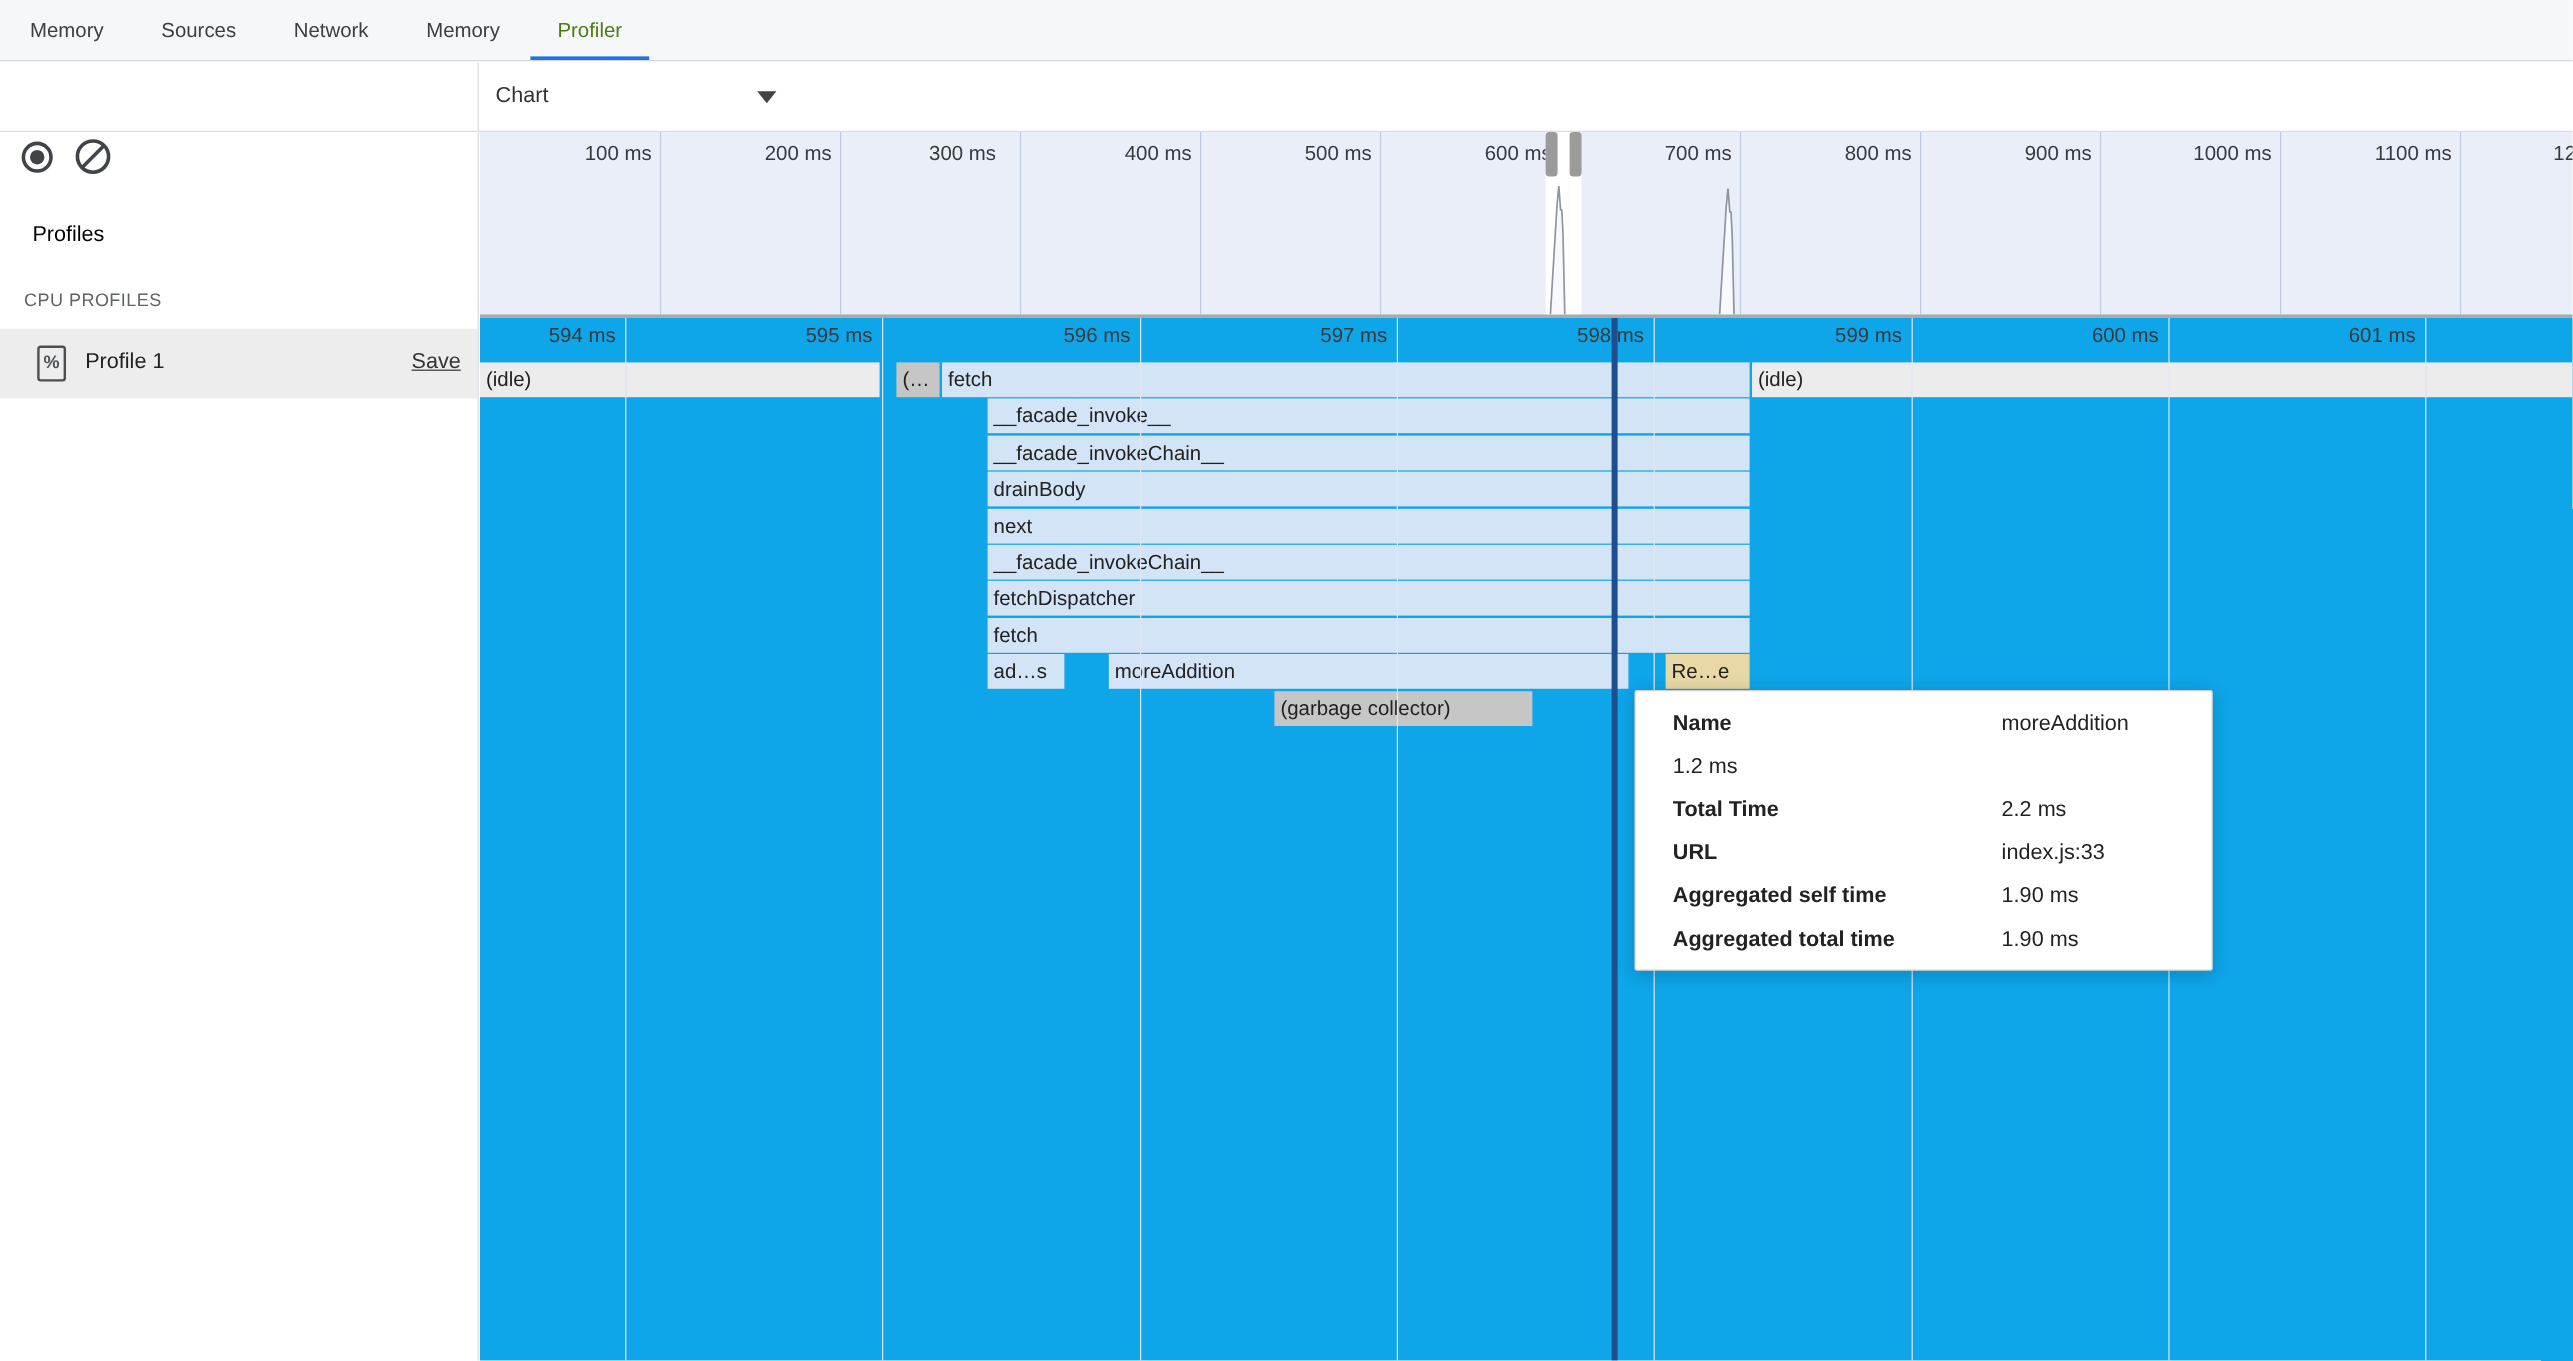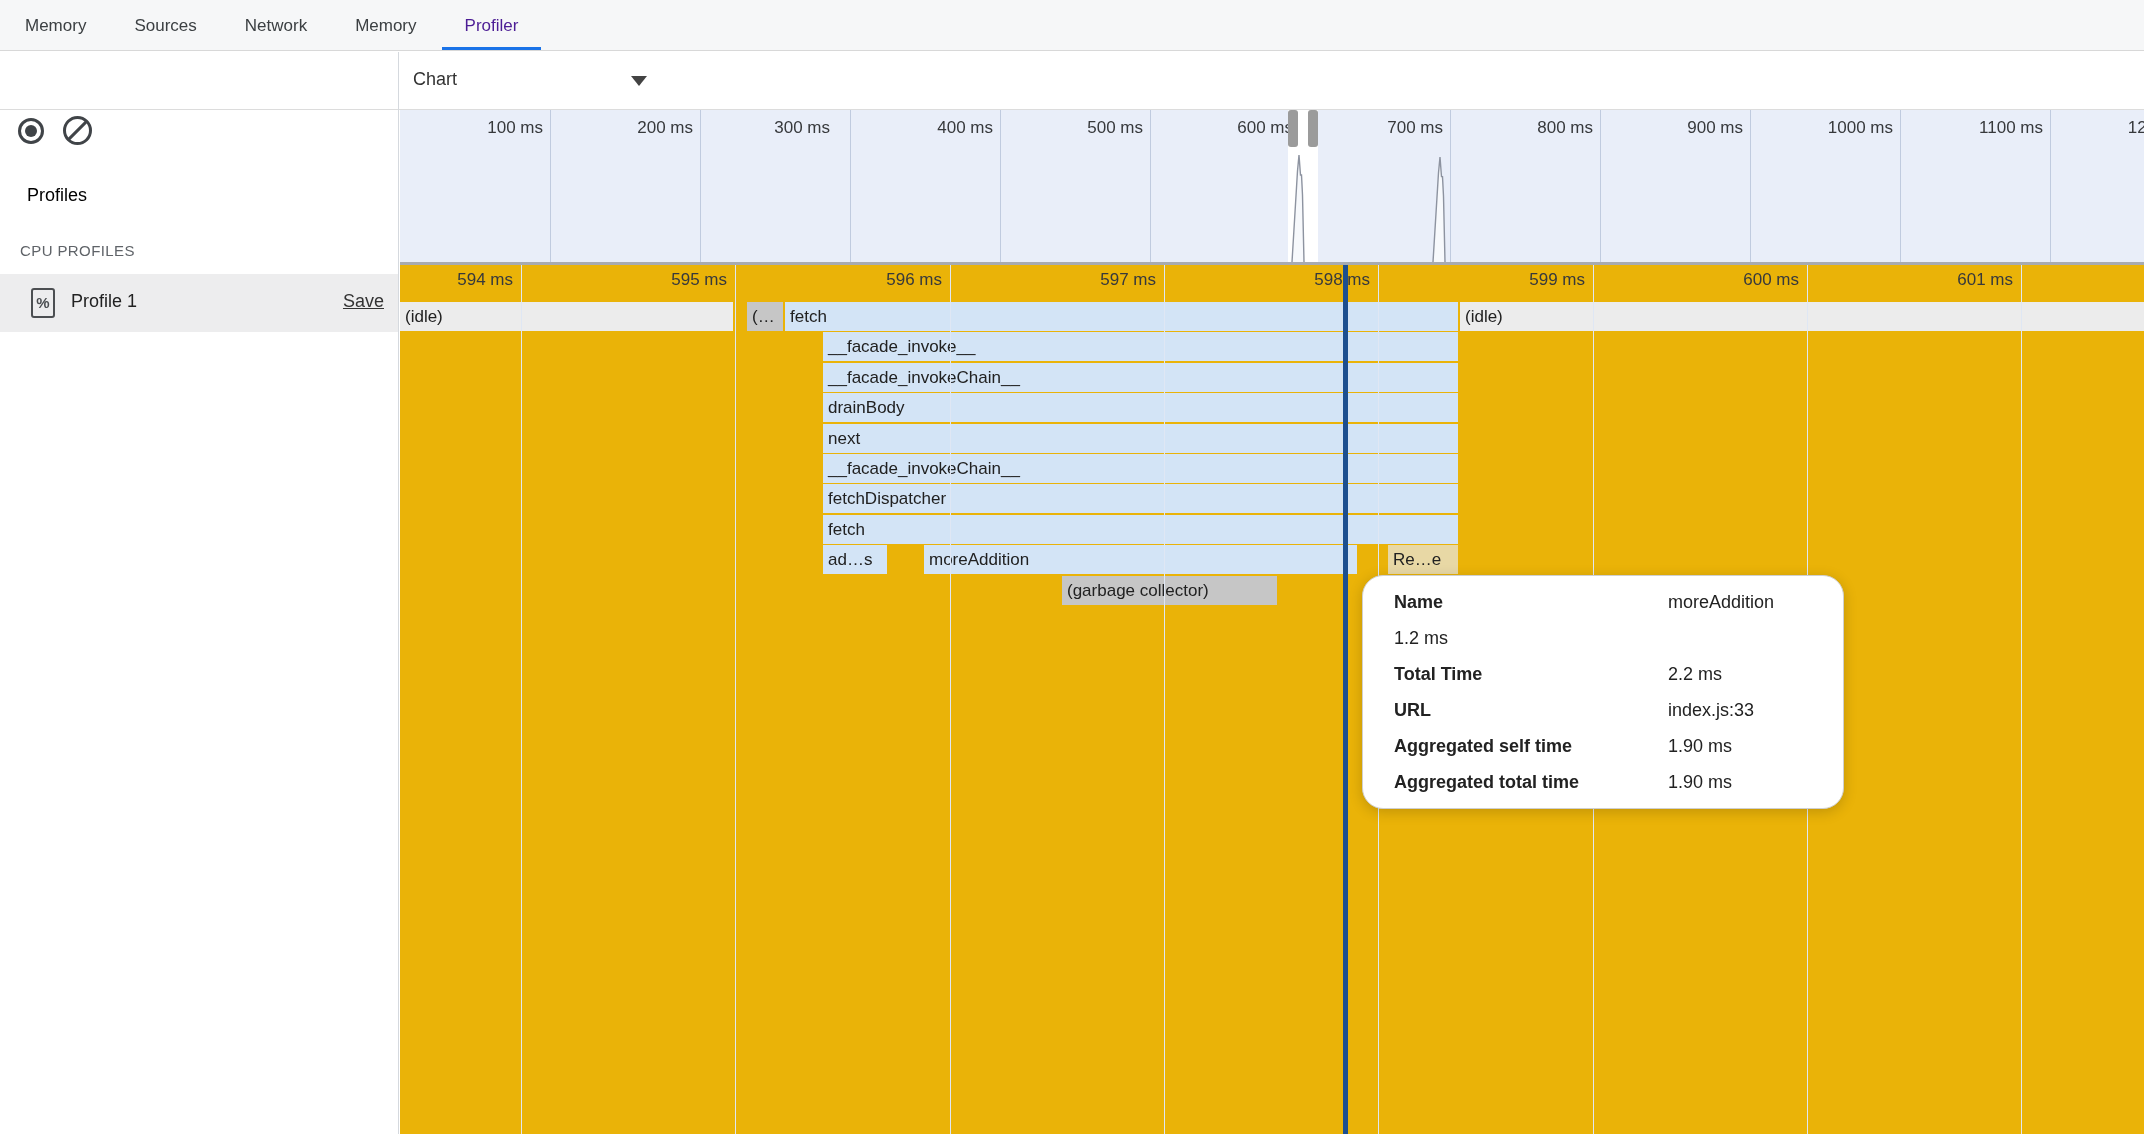--- a/index.html
+++ b/index.html
@@ -2,21 +2,21 @@
 <html><head>
 <meta charset="utf-8">
 <style>
   html,body{margin:0;padding:0;background:#fff;}
   #screen{position:relative;width:2144px;height:1134px;overflow:hidden;background:#fff;
           font-family:"Liberation Sans",sans-serif;color:#333;-webkit-font-smoothing:antialiased;}
   
   .tabbar{position:absolute;left:0;top:0;width:2144px;height:51px;background:#f6f7f8;
           border-bottom:1px solid #d8d8d8;display:flex;padding-left:2px;box-sizing:border-box;}
   .tab{position:relative;padding:0 23px;margin-right:2px;line-height:51px;font-size:17px;color:#3c4043;cursor:default;}
-  .tab.active{color:#4c1d95;}
+  .tab.active{color:#4d7c0f;}
   .tab.active::after{content:"";position:absolute;left:0;right:0;bottom:0;height:3px;background:#1a73e8;}
   
   .sidebar{position:absolute;left:0;top:52px;width:398px;height:1082px;background:#fff;}
   .side-border{position:absolute;left:398px;top:52px;width:1px;height:1082px;background:#d5d9de;}
   .side-toolbar{position:absolute;left:0;top:0;width:398px;height:57px;border-bottom:1px solid #dcdcdc;}
   .icon-btn{position:absolute;background:transparent;border:none;padding:0;cursor:pointer;}
   .record-icon{position:absolute;left:18px;top:66px;width:26px;height:26px;border:3px solid #404448;border-radius:50%;box-sizing:border-box;}
   .record-icon::after{content:"";position:absolute;left:50%;top:50%;width:12px;height:12px;margin:-6px 0 0 -6px;background:#404448;border-radius:50%;}
   .clear-icon{position:absolute;left:63px;top:64px;width:29px;height:29px;border:3px solid #404448;border-radius:50%;box-sizing:border-box;}
   .clear-icon::after{content:"";position:absolute;left:50%;top:50%;width:3px;height:25px;margin:-12.5px 0 0 -1.5px;background:#404448;transform:rotate(45deg);}
@@ -34,21 +34,21 @@
   .caret-down{position:absolute;left:218px;top:24px;width:0;height:0;border-left:8px solid transparent;border-right:8px solid transparent;border-top:10px solid #434343;}
   
   .overview{position:absolute;left:400px;top:110px;width:1744px;height:152px;background:#e9eef9;overflow:hidden;cursor:crosshair;}
   .ov-grid{position:absolute;top:0;width:1px;height:152px;background:#c0cbdf;}
   .ov-label{position:absolute;top:8px;width:145px;text-align:right;font-size:17px;color:#37393c;z-index:2;}
   .ov-selection{position:absolute;top:0;height:152px;background:#ffffff;z-index:3;}
   .ov-handle{position:absolute;top:0;width:10px;height:37px;background:#9b9b9b;border-radius:3px;z-index:4;cursor:ew-resize;}
   .ov-spike{position:absolute;z-index:5;}
   .ov-bottom-border{position:absolute;left:400px;top:262px;width:1744px;height:3px;background:#a8abb0;}
   
-  .detail{position:absolute;left:400px;top:265px;width:1744px;height:869px;background:#eab308;overflow:hidden;}
+  .detail{position:absolute;left:400px;top:265px;width:1744px;height:869px;background:#0ea5e9;overflow:hidden;}
   .dt-grid{position:absolute;top:0;width:1px;height:869px;background:#dfe7f4;z-index:3;}
   .dt-label{position:absolute;top:5px;width:140px;text-align:right;font-size:17px;color:#37393c;z-index:4;}
   .bar{position:absolute;height:29px;line-height:29px;font-size:17px;color:#212121;
        padding-left:5px;box-sizing:border-box;overflow:hidden;white-space:nowrap;z-index:2;cursor:pointer;}
   .bar.js{background:#d3e4f6;}
   .bar.idle{background:#ececec;}
   .bar.system{background:#c6c6c6;}
   .bar.hot{background:#e8d8a5;}
   .marker{position:absolute;top:0;width:5px;height:869px;background:#1d4f8f;z-index:6;}
   
@@ -157,21 +157,21 @@
       <div class="bar js" style="left: 423px; width: 635px; top: 128px; height: 29px;">drainBody</div>
       <div class="bar js" style="left: 423px; width: 635px; top: 159px; height: 29px;">next</div>
       <div class="bar js" style="left: 423px; width: 635px; top: 189px; height: 29px;">__facade_invokeChain__</div>
       <div class="bar js" style="left: 423px; width: 635px; top: 219px; height: 29px;">fetchDispatcher</div>
       <div class="bar js" style="left: 423px; width: 635px; top: 250px; height: 29px;">fetch</div>
       <div class="bar js" style="left: 423px; width: 64px; top: 280px; height: 29px;">ad…s</div>
       <div class="bar js" style="left: 524px; width: 433px; top: 280px; height: 29px;">moreAddition</div>
       <div class="bar hot" style="left: 988px; width: 70px; top: 280px; height: 29px;">Re…e</div>
       <div class="bar system" style="left: 662px; width: 215px; top: 311px; height: 29px;">(garbage collector)</div>
       <div class="marker" style="left: 943px;"></div>
-      <div class="tooltip" style="left: 962px; top: 310px; width: 480px; border-radius: 21px;">
+      <div class="tooltip" style="left: 962px; top: 310px; width: 480px;">
         <div class="tt-row">
           <div class="tt-label">Name</div>
           <div class="tt-value">moreAddition</div>
         </div>
         <div class="tt-row">
           <div class="tt-value">1.2 ms</div>
         </div>
         <div class="tt-row">
           <div class="tt-label">Total Time</div>
           <div class="tt-value">2.2 ms</div>

